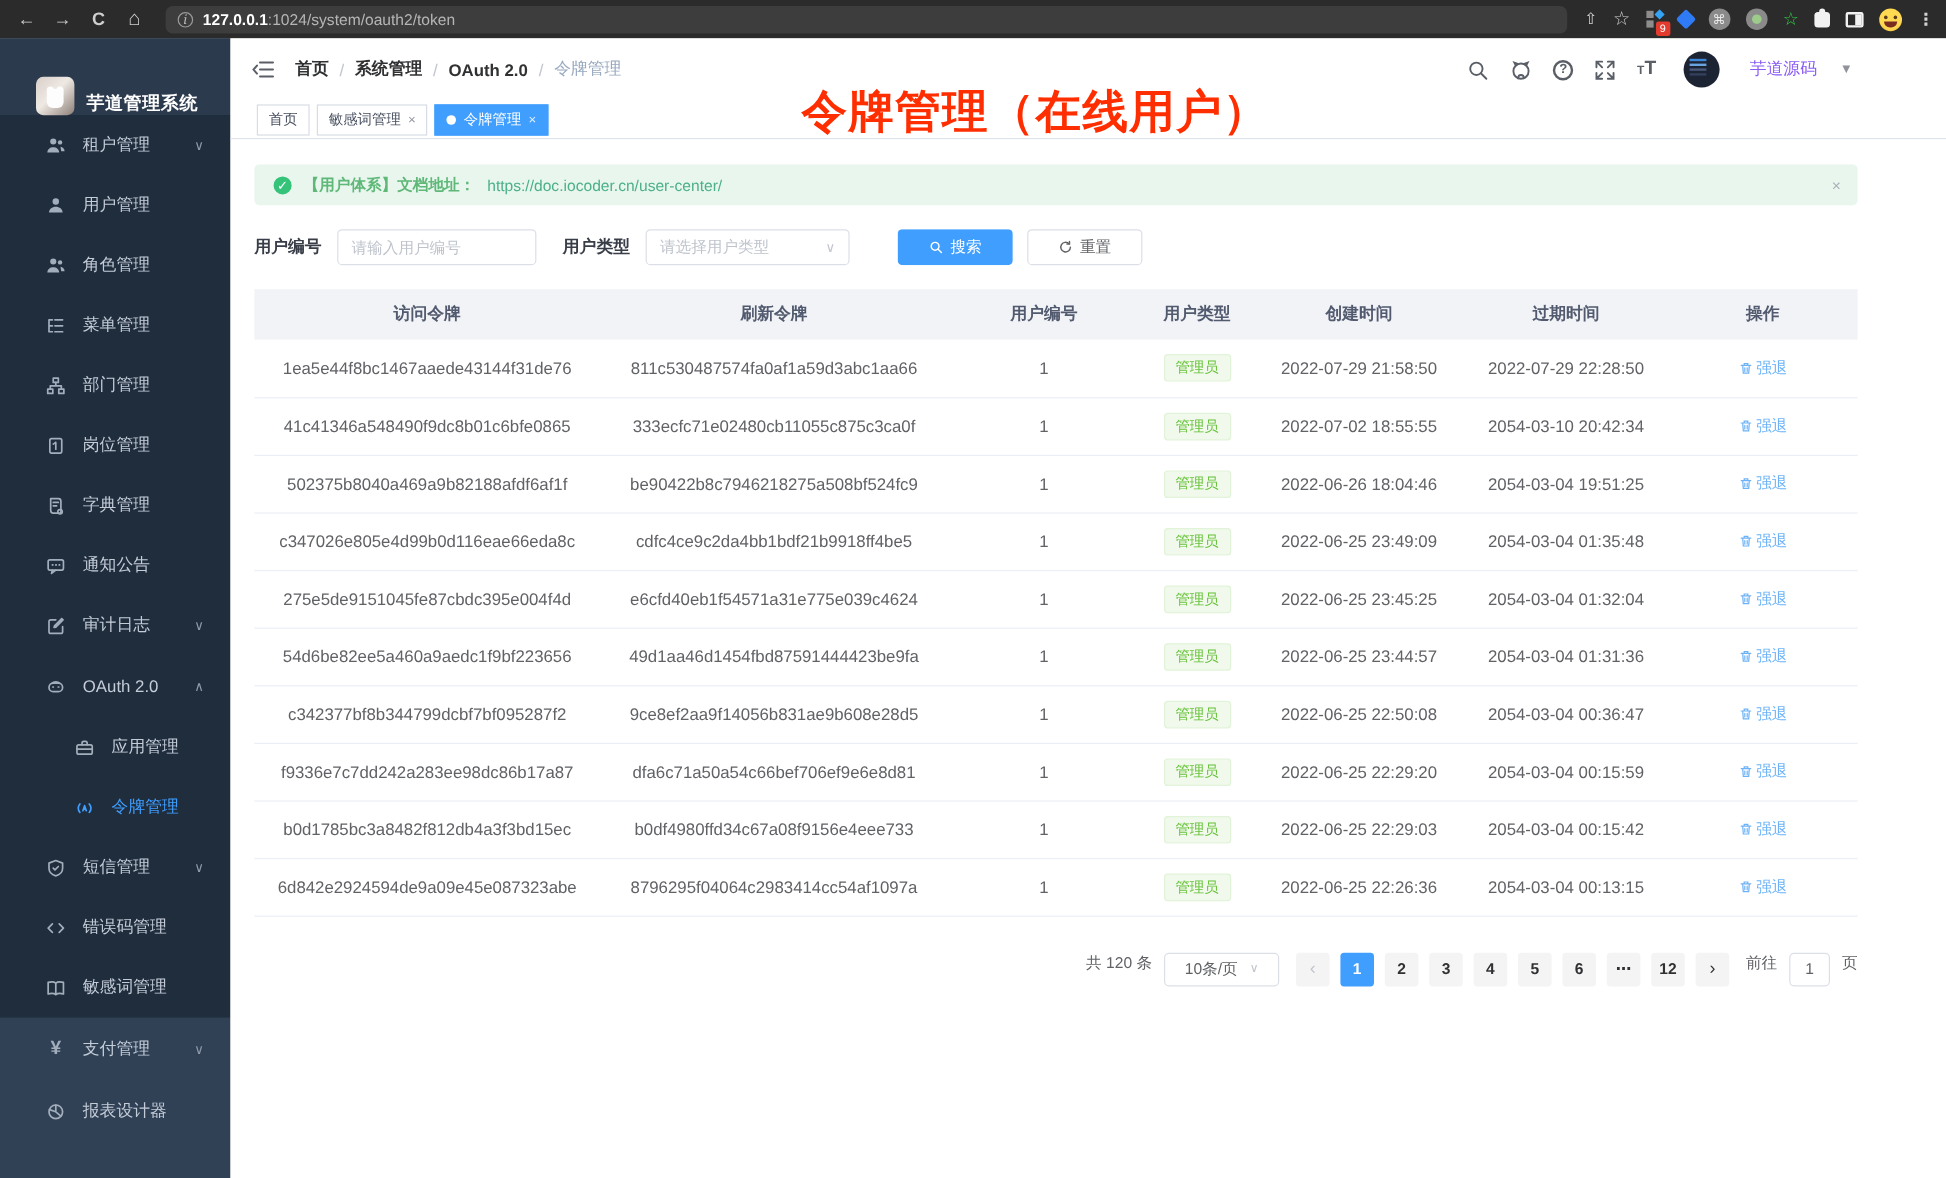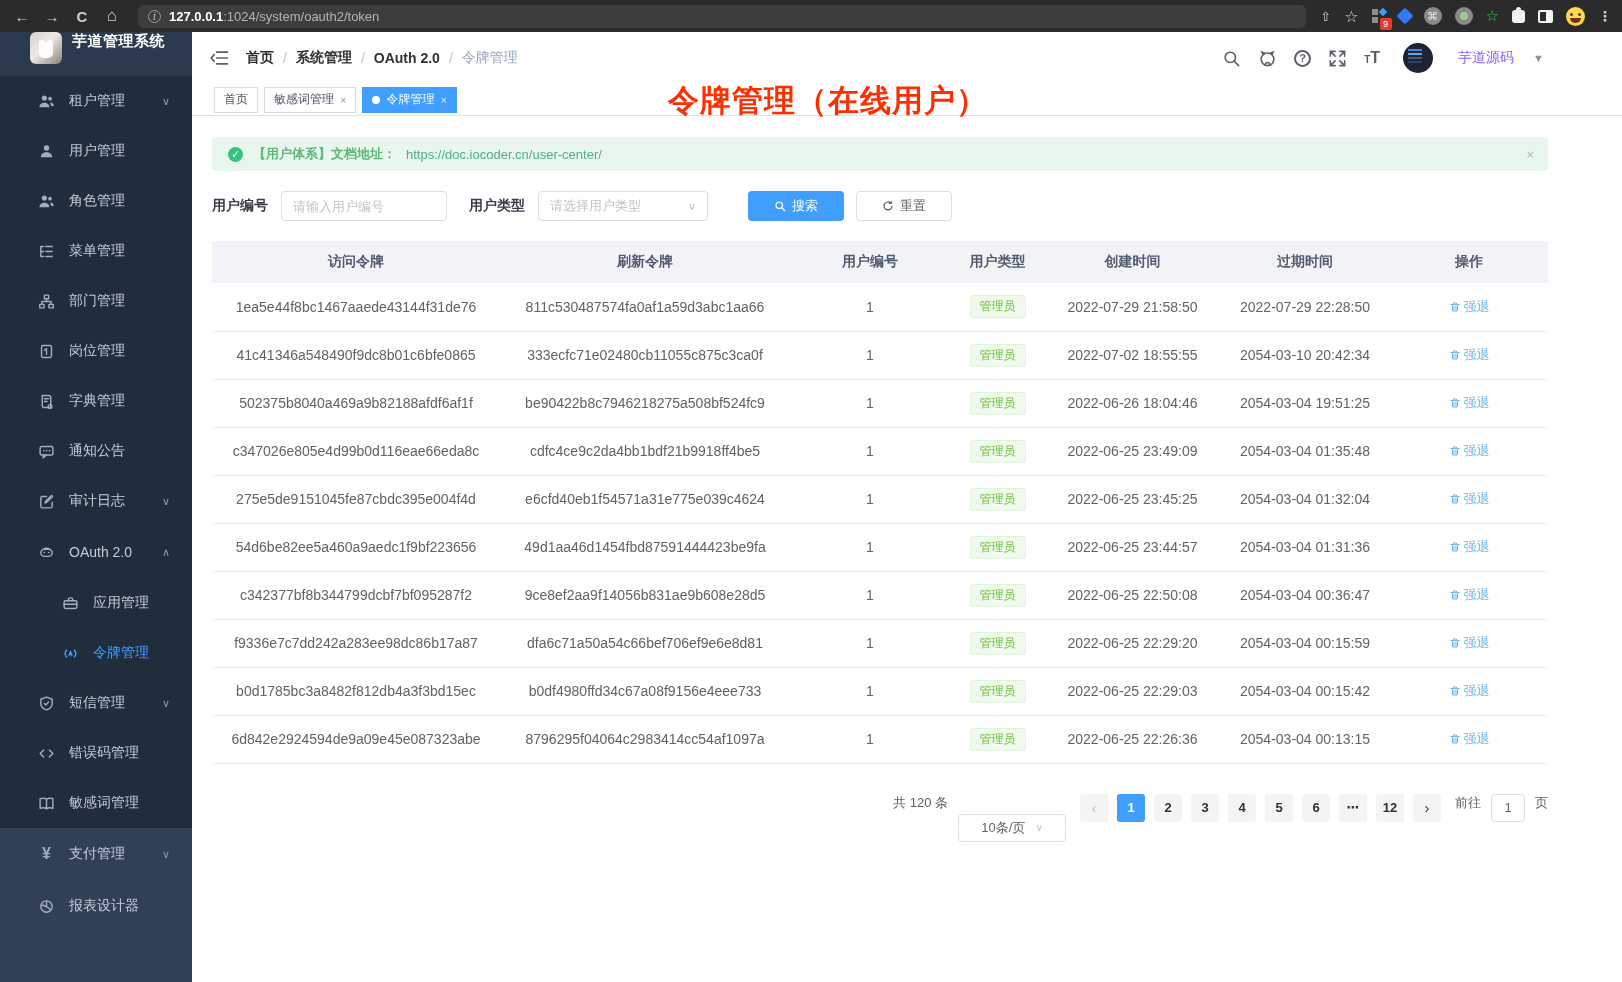--- a/index.html
+++ b/index.html
@@ -41,21 +41,21 @@
   .emoji::before{content:""; position:absolute; left:4px; top:6px; width:3px; height:3px;
     border-radius:50%; background:#5c3a1e; box-shadow:8px 0 0 #5c3a1e;}
   .emoji::after{content:""; position:absolute; left:4px; bottom:3px; width:11px; height:5px;
     border-radius:0 0 10px 10px; background:#7a2c20;}
 
   
   .app { display:flex; height:950px; position:relative; }
 
   
   .sidebar { width:192px; flex:0 0 192px; display:flex; flex-direction:column; background:#1f2d3d; }
-  .logo-bar { height:44px; background:#2b3a4d; display:flex; align-items:flex-start; gap:10px; padding:0 0 0 30px; }
+  .logo-bar { height:64px; background:#2b3a4d; display:flex; align-items:flex-end; gap:10px; padding:0 0 0 30px; }
   .logo-img { width:32px; height:32px; border-radius:6px;
     background:linear-gradient(135deg,#d8cfc8 0%,#efe9e4 45%,#8c7f78 100%); position:relative; overflow:hidden;}
   .logo-img::after{content:""; position:absolute; left:9px; top:10px; width:14px; height:16px;
     border-radius:7px 7px 5px 5px; background:#fdfdfd; box-shadow:-4px -6px 0 -4px #fdfdfd,4px -6px 0 -4px #fdfdfd;}
   .logo-title { color:#fff; font-size:15px; font-weight:700; letter-spacing:.5px; }
   .menu-dark { background:#1f2d3d; }
   .menu-light { background:#304156; flex:1; }
   .m-item { height:50px; display:flex; align-items:center; gap:14px; padding-left:38px;
     color:#c4ccd8; font-size:14px; position:relative; cursor:pointer; }
   .m-item.child { padding-left:62px; height:50px; }
@@ -132,34 +132,34 @@
   th { height:42px; background:#f2f3f7; font-size:14px; font-weight:700; color:#515a6e;
     text-align:center; }
   td { height:48px; border-bottom:1px solid #ebeef5; font-size:14px; color:#606266; text-align:center; }
   .badge { display:inline-block; padding:2px 9px; font-size:12px; color:#67c23a; background:#f0f9eb;
     border:1px solid #e1f3d8; border-radius:3px; }
   .act-link { color:#6cb2f8; font-size:13px; display:inline-flex; align-items:center; gap:3px; cursor:pointer; }
   .act-link svg { width:12px; height:12px; stroke:#6cb2f8; fill:none; stroke-width:2; stroke-linecap:round;}
 
   .pagination { margin-top:30px; display:flex; align-items:flex-start; justify-content:flex-end;
     gap:10px; font-size:13px; color:#606266; }
-  .pg-size { width:108px; height:28px; border:1px solid #dcdfe6; border-radius:4px; display:flex;
-    align-items:center; justify-content:center; gap:10px; color:#606266; cursor:pointer;margin-top:20px; }
+  .pg-size { width:96px; height:28px; border:1px solid #dcdfe6; border-radius:4px; display:flex;
+    align-items:center; justify-content:center; gap:10px; color:#606266; cursor:pointer; }
   .pg-size .chev { color:#c0c4cc; font-size:10px; }
   .pg-btns { display:flex; align-items:center; gap:9px; margin:0 4px; }
   .pg-btn { min-width:28px; height:28px; background:#f4f4f5; border-radius:3px; display:flex;
     align-items:center; justify-content:center; font-size:13px; font-weight:700; color:#303133;
     cursor:pointer; padding:0 4px; }
   .pg-btn.active { background:#409eff; color:#fff; }
   .pg-btn.arrow { font-weight:400; font-size:15px; }
   .pg-btn.disabled { color:#c0c4cc; }
   .pg-goto-input { width:34px; height:28px; border:1px solid #dcdfe6; border-radius:4px;
     text-align:center; font-size:13px; color:#606266; font-family:inherit; }
 
-  .annotation { position:absolute; left:668px; top:48px; font-size:31px; font-weight:600;
+  .annotation { position:absolute; left:668px; top:36px; font-size:38px; font-weight:600;
     letter-spacing:1px; z-index:20; pointer-events:none;font-family:Liberation Serif, serif; }
 </style>
 </head>
 <body>
 
 <div class="browser-bar">
   <span class="b-nav">←</span>
   <span class="b-nav">→</span>
   <span class="b-nav" style="font-weight:700;">C</span>
   <span class="b-nav" style="font-size:17px;">⌂</span>

